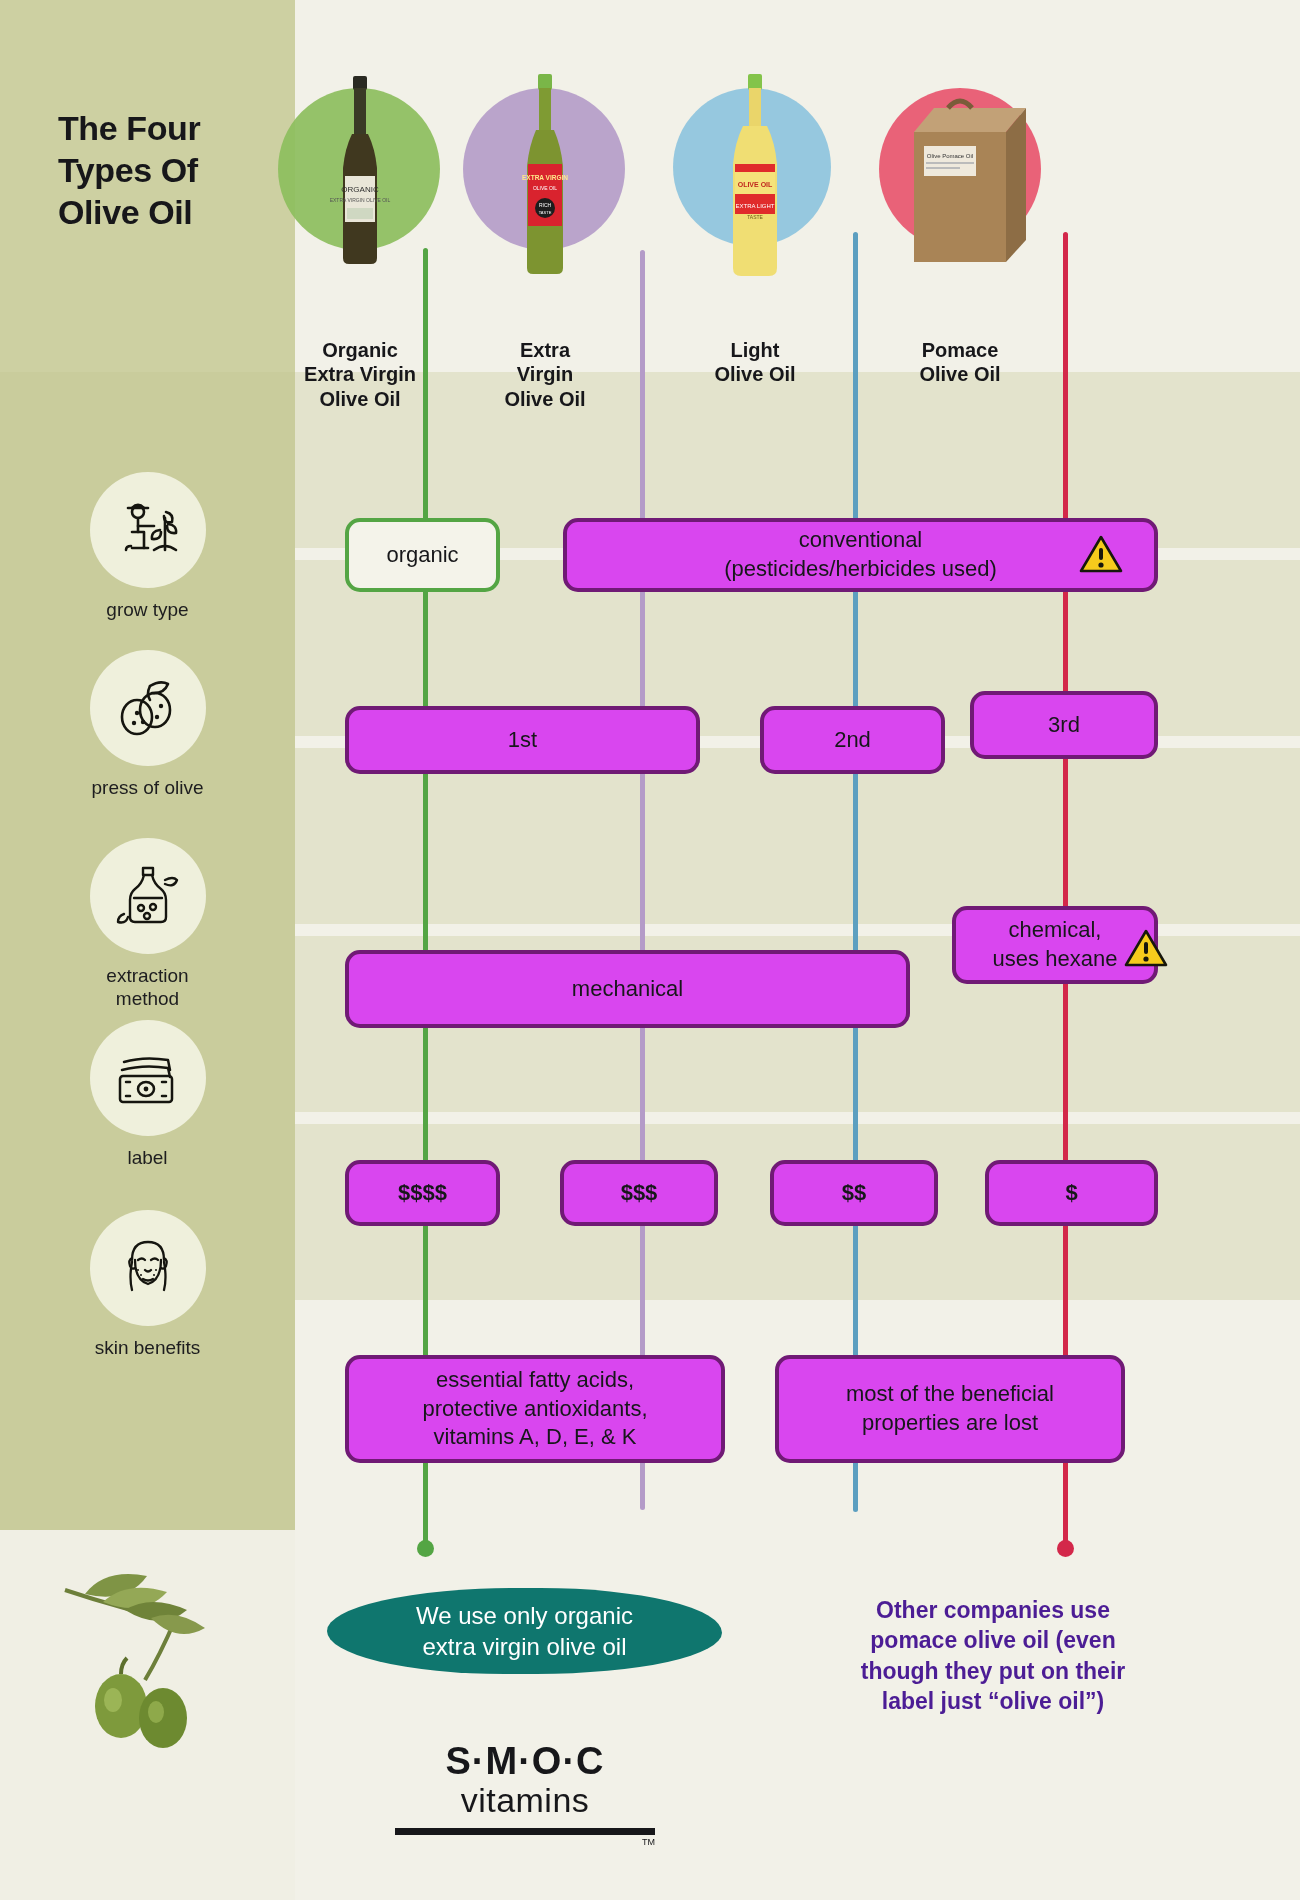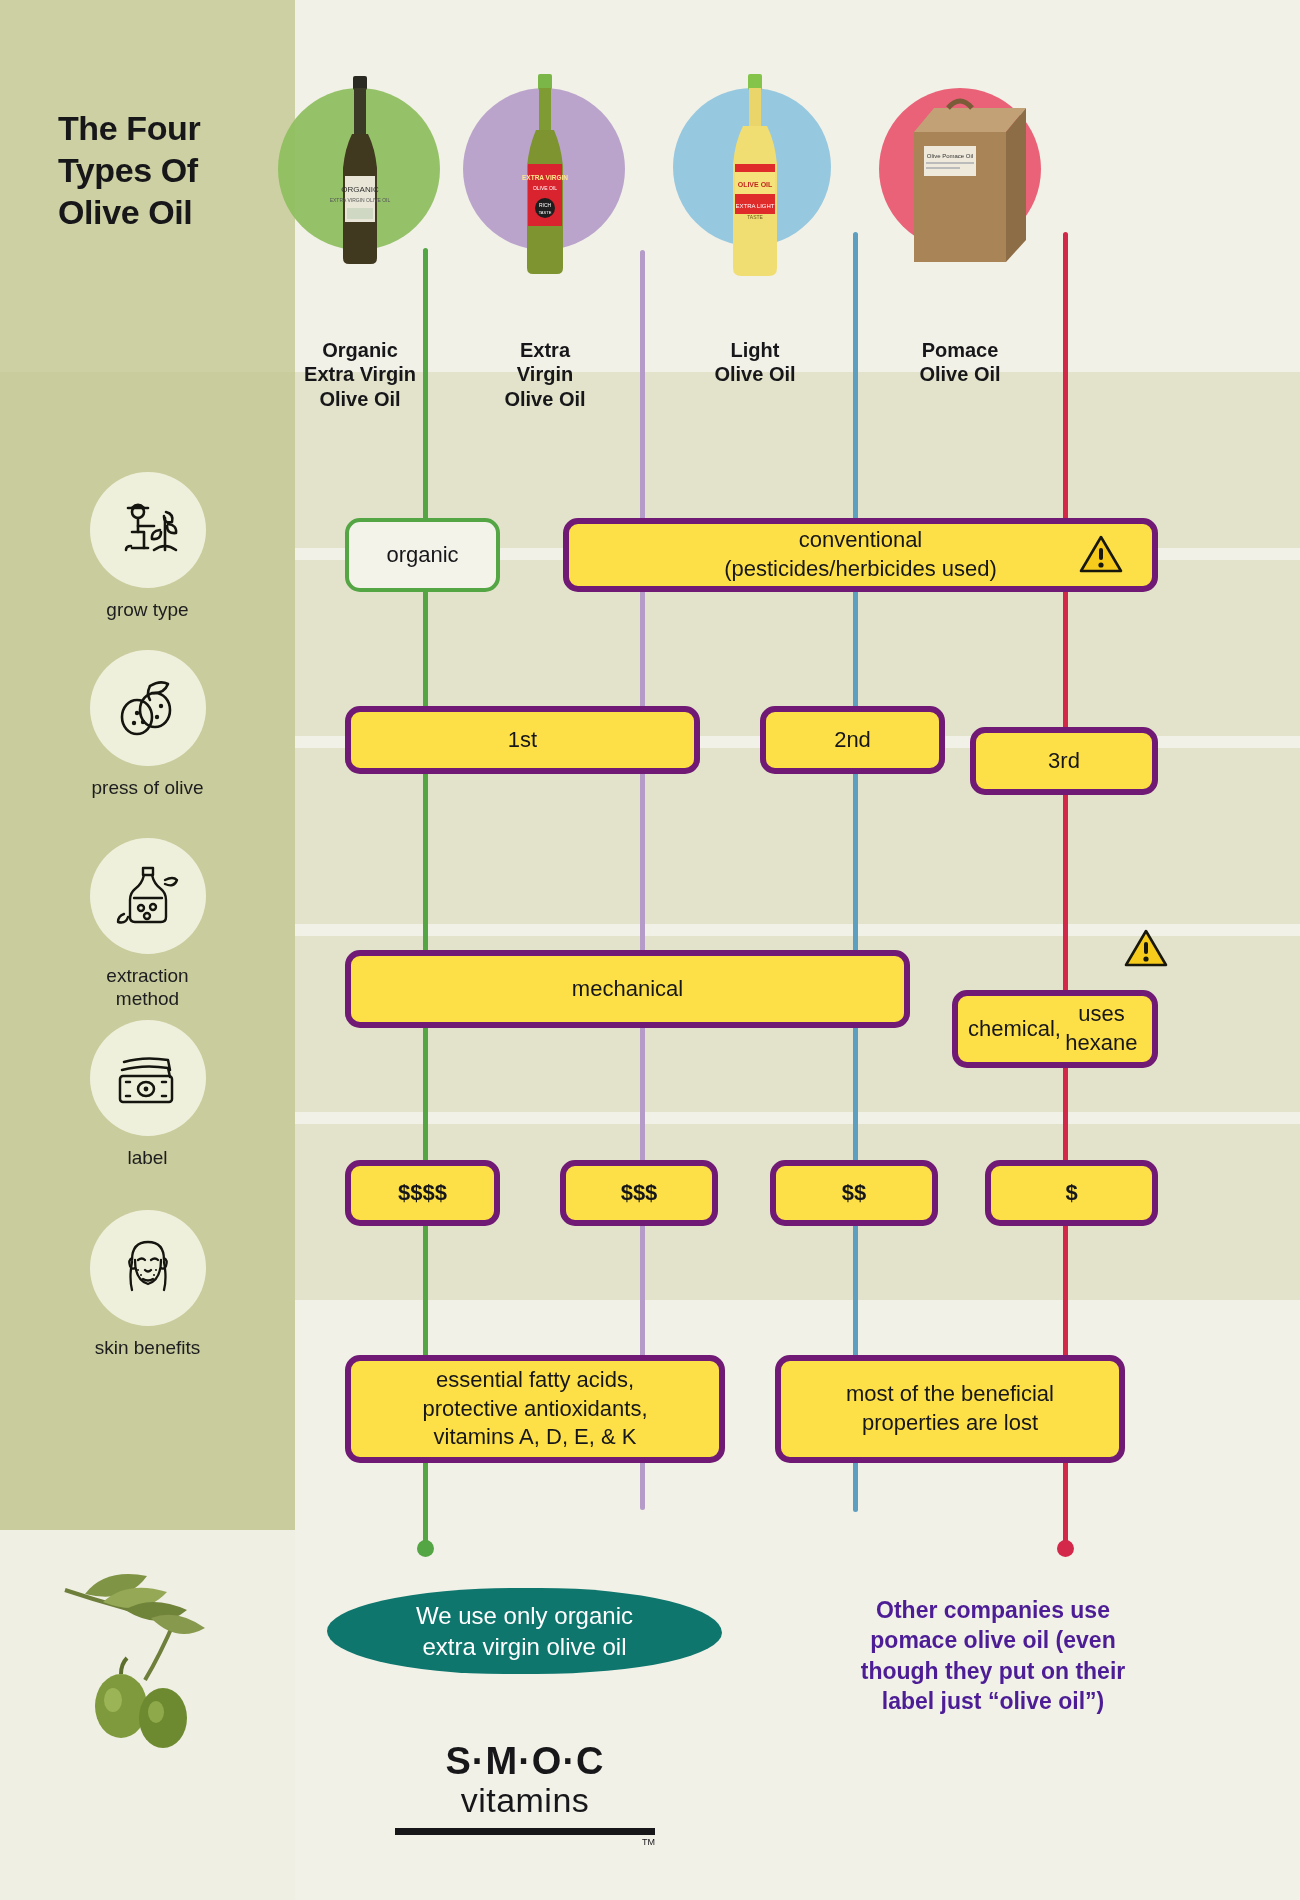--- a/index.html
+++ b/index.html
@@ -85,23 +85,23 @@
     display: flex; align-items: center; justify-content: center;
   }
   .row-icon-circle svg { display: block; }
   .row-label-text {
     margin-top: 11px; font-size: 19px; color: #1d1d1f; line-height: 1.2;
   }
 
   
   .box {
     position: absolute;
-    background: #fde047;
+    background: #d946ef;
     border-radius: 15px;
-    border: 6px solid #701a75;
+    border: 4px solid #701a75;
     display: flex; align-items: center; justify-content: center;
     text-align: center;
     font-size: 22px; color: #17171a; line-height: 1.3;
     padding: 6px 10px;
   }
   .box.organic-box {
     background: #f4f3ea;
     border: 4px solid #54a544;
   }
 
@@ -304,21 +304,21 @@
   </div>
   <div class="row-label-text">press of olive</div>
 </div>
 
 <div class="box" style="left:345px;top:706px;width:355px;height:68px;">
   <span>1st</span>
 </div>
 <div class="box" style="left:760px;top:706px;width:185px;height:68px;">
   <span>2nd</span>
 </div>
-<div class="box" style="left:970px;top:727px;width:188px;height:68px;">
+<div class="box" style="left:970px;top:691px;width:188px;height:68px;">
   <span>3rd</span>
 </div>
 
 <div class="row-label" style="top:838px;">
   <div class="row-icon-circle">
     <svg width="76" height="76" viewBox="0 0 76 76" fill="none" stroke="#15150f" stroke-width="2.4" stroke-linecap="round" stroke-linejoin="round">
       <path d="M33 10 h10 v7 h-10 z"></path>
       <path d="M34 17 q-2 9 -9 14 q-5 4 -5 11 v17 q0 5 5 5 h26 q5 0 5 -5 v-17 q0 -7 -5 -11 q-7 -5 -9 -14"></path>
       <path d="M24 40 h28"></path>
       <circle cx="31" cy="50" r="3"></circle>
@@ -330,21 +330,21 @@
   </div>
   <div class="row-label-text">
     <div>extraction</div>
     <div>method</div>
   </div>
 </div>
 
 <div class="box" style="left:345px;top:950px;width:565px;height:78px;">
   <span>mechanical</span>
 </div>
-<div class="box" style="left:952px;top:990px;width:206px;height:78px;flex-direction:row;">
+<div class="box" style="left:952px;top:906px;width:206px;height:78px;flex-direction:column;">
   <span>chemical,</span>
   <span>uses hexane</span>
 </div>
 <svg class="warn" style="left:1124px;top:928px;" viewBox="0 0 44 40">
   <path d="M22 3 L42 37 L2 37 Z" fill="#f6cb1c" stroke="#17170c" stroke-width="2.6" stroke-linejoin="round"></path>
   <rect x="20" y="14" width="4" height="12" rx="2" fill="#17170c"></rect>
   <circle cx="22" cy="31" r="2.6" fill="#17170c"></circle>
 </svg>
 
 <div class="row-label" style="top:1020px;">

